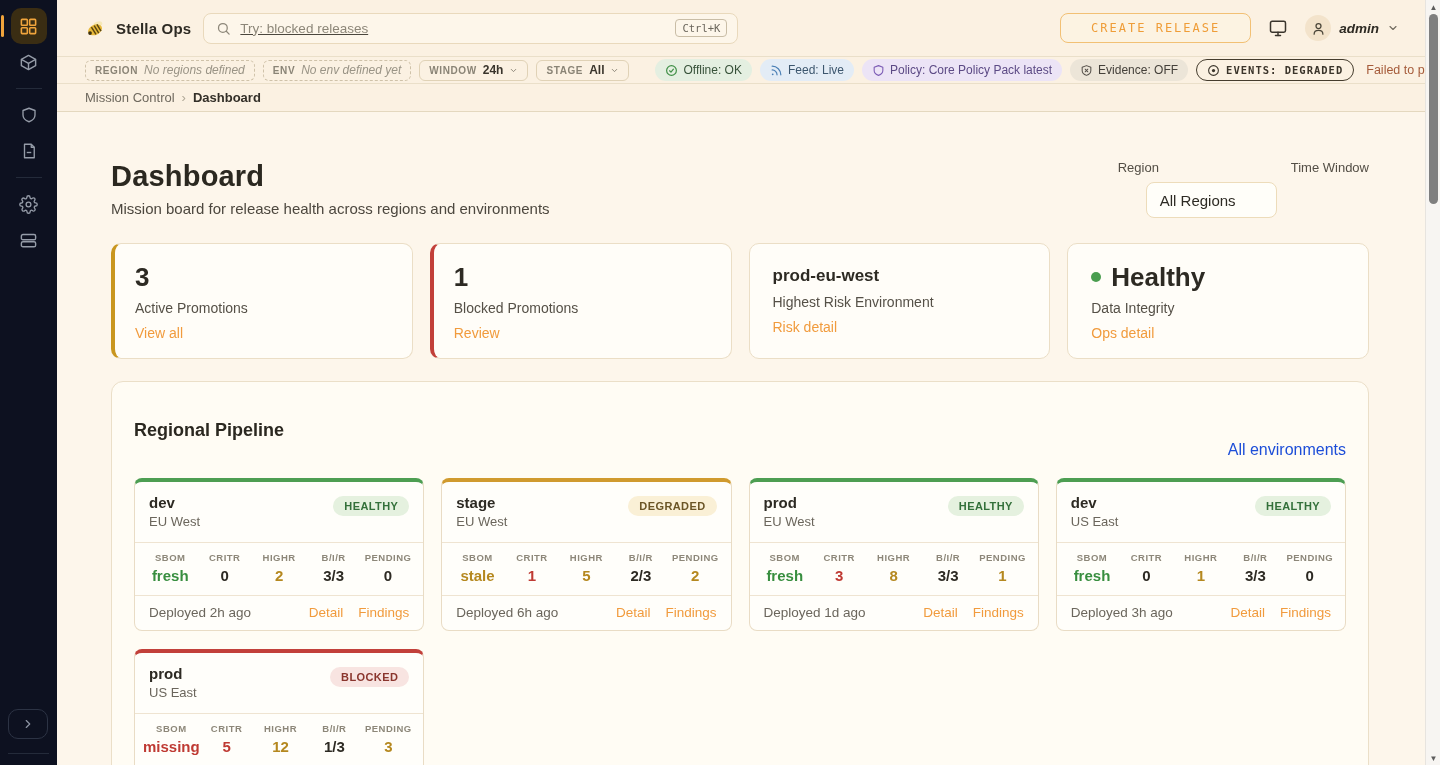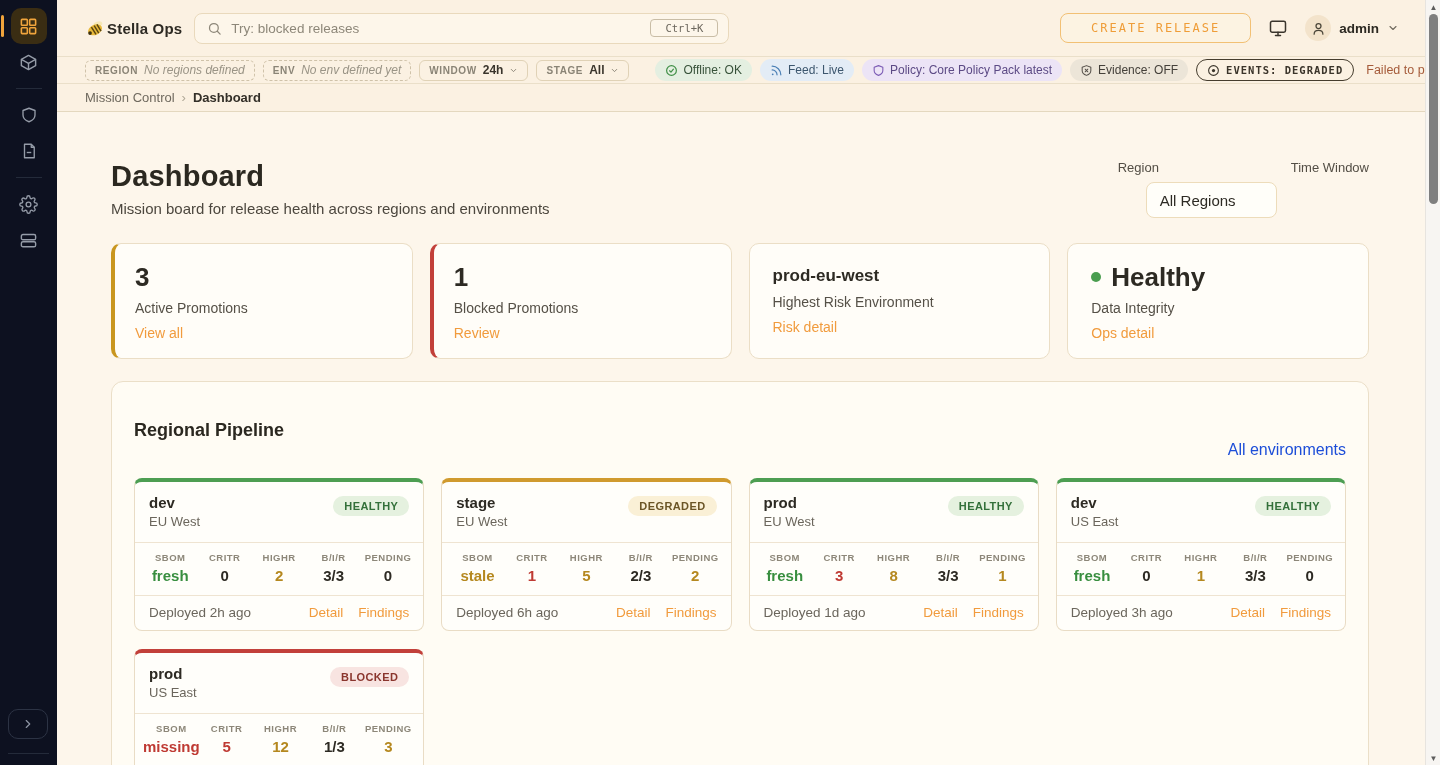--- a/index.html
+++ b/index.html
@@ -19,38 +19,38 @@
   .expand-btn { position:absolute; left:8px; bottom:26px; width:40px; height:30px;
     border:1.5px solid #2c3344; border-radius:10px; display:flex; align-items:center; justify-content:center;
     color:#8d95a3; cursor:pointer; background:transparent; }
   .side-bottom-div { position:absolute; left:8px; bottom:11px; width:41px; height:1px; background:#242b3a; }
 
   
   .app { flex:1 1 auto; display:flex; flex-direction:column; min-width:0; }
 
   .topbar { height:57px; flex:0 0 57px; background:#fbf1e2; border-bottom:1px solid #eadfc9;
     display:flex; align-items:center; padding:0 26px 0 28px; }
-  .logo-group { display:flex; align-items:center; }
+  .logo-group { display:flex; align-items:center; gap:9px; }
   .app-name { font-size:15px; font-weight:700; color:#2d2a23; letter-spacing:.2px; }
   .search { margin-left:12px; width:535px; height:31px; background:#fdf6ea; border:1px solid #e9d9bc;
     border-radius:8px; display:flex; align-items:center; padding:0 10px 0 12px; gap:9px; color:#8d8779; }
   .search input { flex:1; border:none; outline:none; background:transparent; font-size:13.5px;
-    color:#4a463d; font-family:inherit; }
+    color:#4a463d; font-family:inherit;text-decoration:underline; }
   .search input::placeholder { color:#8d8779; }
   .kbd { font-family:"DejaVu Sans Mono",monospace; font-size:10.5px; color:#6b665c;
-    border:1px solid #c9bda6; border-radius:4px; padding:1px 14px; line-height:14px; }
+    border:1px solid #c9bda6; border-radius:4px; padding:1px 6px; line-height:14px; }
   .top-right { margin-left:auto; display:flex; align-items:center; gap:17px; }
   .create-btn { font-family:"DejaVu Sans Mono",monospace; font-size:12px; letter-spacing:2px;
     color:#ef9d38; background:#fcf3e2; border:1px solid #f2c074; border-radius:8px;
     padding:7px 30px; cursor:pointer; }
   .monitor { color:#3a352c; display:flex; cursor:pointer; }
   .user { display:flex; align-items:center; gap:8px; cursor:pointer; }
   .avatar { width:26px; height:26px; border-radius:50%; background:#f3e3cb; color:#4a4538;
     display:flex; align-items:center; justify-content:center; }
-  .user-name { font-size:13.5px; font-weight:600; color:#2d2a23; }
+  .user-name { font-size:13.5px; font-weight:600; color:#2d2a23;font-style:italic; }
 
   
   .contextbar { height:27px; flex:0 0 27px; background:#fbf1e2; border-bottom:1px solid #eadfc9;
     display:flex; align-items:center; padding:0 28px; gap:8px; white-space:nowrap; }
   .pill { height:21px; display:flex; align-items:center; gap:6px; border-radius:6px; padding:0 9px; }
   .pill-dashed { border:1px dashed #cfc2a9; }
   .pill-solid { border:1px solid #e0d2b6; cursor:pointer; }
   .pill-label { font-size:10px; font-weight:700; letter-spacing:.6px; color:#8a8476; }
   .pill-empty { font-size:12px; font-style:italic; color:#9a9486; }
   .pill-val { font-size:12px; font-weight:700; color:#3a352c; }

